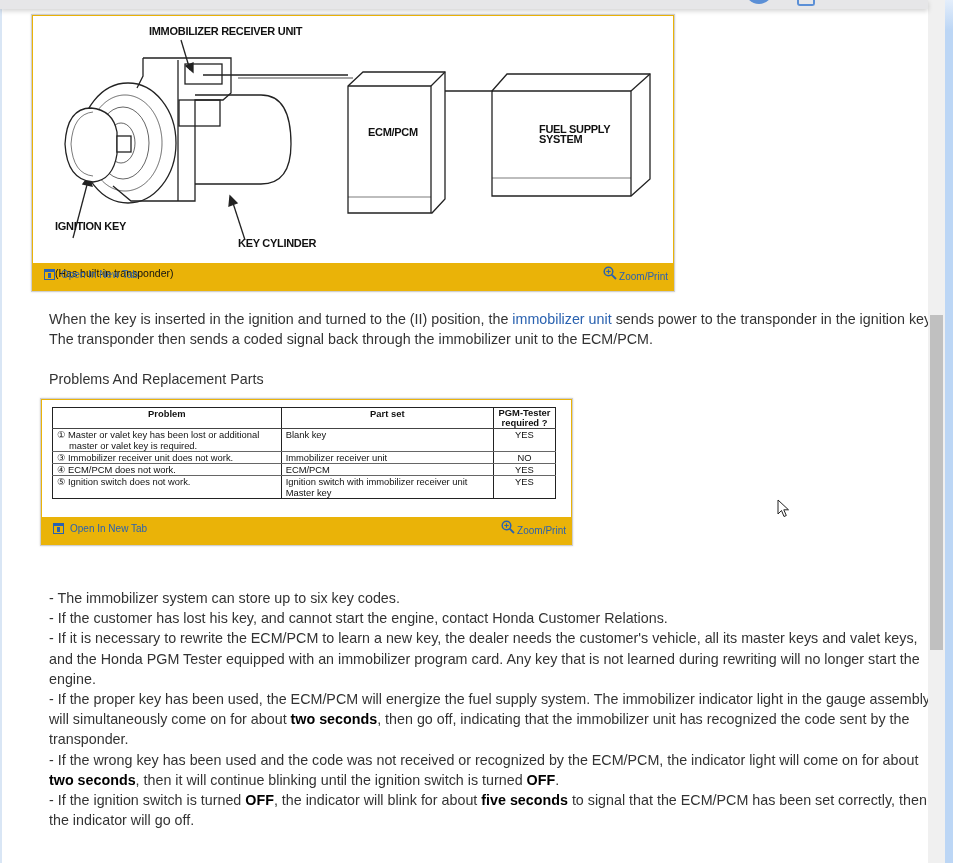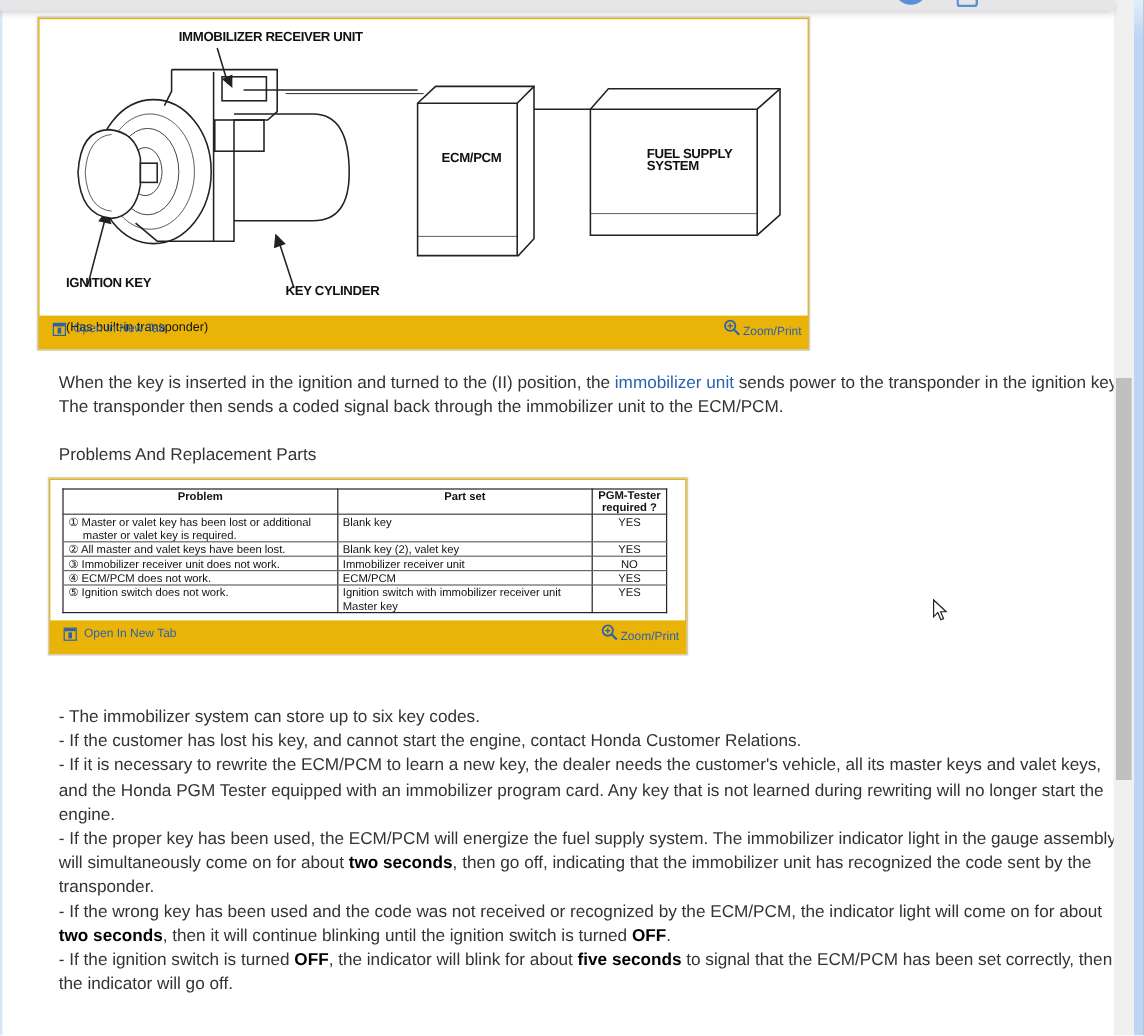--- a/index.html
+++ b/index.html
@@ -138,21 +138,21 @@
         <path d="M459 75 L474 58 L617 58 L617 163 L598 180 L459 180 Z"></path>
         <path d="M459 75 L598 75 L598 180"></path>
         <line x1="598" y1="75" x2="617" y2="58"></line>
         <line x1="459" y1="162" x2="598" y2="162" stroke-width="0.6"></line>
       </g>
     </svg>
     <span class="diag-label" style="left:116px; top:9px;">IMMOBILIZER RECEIVER UNIT</span>
     <span class="diag-label" style="left:335px; top:110px;">ECM/PCM</span>
     <span class="diag-label" style="left:506px; top:108px; line-height:10px;">FUEL SUPPLY</span>
     <span class="diag-label" style="left:506px; top:118px; line-height:10px;">SYSTEM</span>
-    <span class="diag-label" style="left:22px; top:214px;">IGNITION KEY</span>
+    <span class="diag-label" style="left:22px; top:204px;">IGNITION KEY</span>
     <span class="diag-label diag-sub" style="left:22px; top:231px;">(Has built-in transponder)</span>
     <span class="diag-label" style="left:205px; top:221px;">KEY CYLINDER</span>
   </div>
   <div class="fig-footer">
     <div class="open-link">
       <span class="open-icon"></span>
       <span>Open In New Tab</span>
     </div>
     <div class="zoom-link">
       <svg class="zoom-icon" viewBox="0 0 14 14">
@@ -183,25 +183,20 @@
       </tr>
       <tr class="r">
         <td>
               <div>① Master or valet key has been lost or additional</div>
               <div style="padding-left:12px">master or valet key is required.</div>
             </td>
         <td>Blank key</td>
         <td class="yn">YES</td>
       </tr>
       <tr class="r">
-        <td>② All master and valet keys have been lost.</td>
-        <td>Blank key (2), valet key</td>
-        <td class="yn">YES</td>
-      </tr>
-      <tr class="r">
         <td>③ Immobilizer receiver unit does not work.</td>
         <td>Immobilizer receiver unit</td>
         <td class="yn">NO</td>
       </tr>
       <tr class="r">
         <td>④ ECM/PCM does not work.</td>
         <td>ECM/PCM</td>
         <td class="yn">YES</td>
       </tr>
       <tr class="r last">

